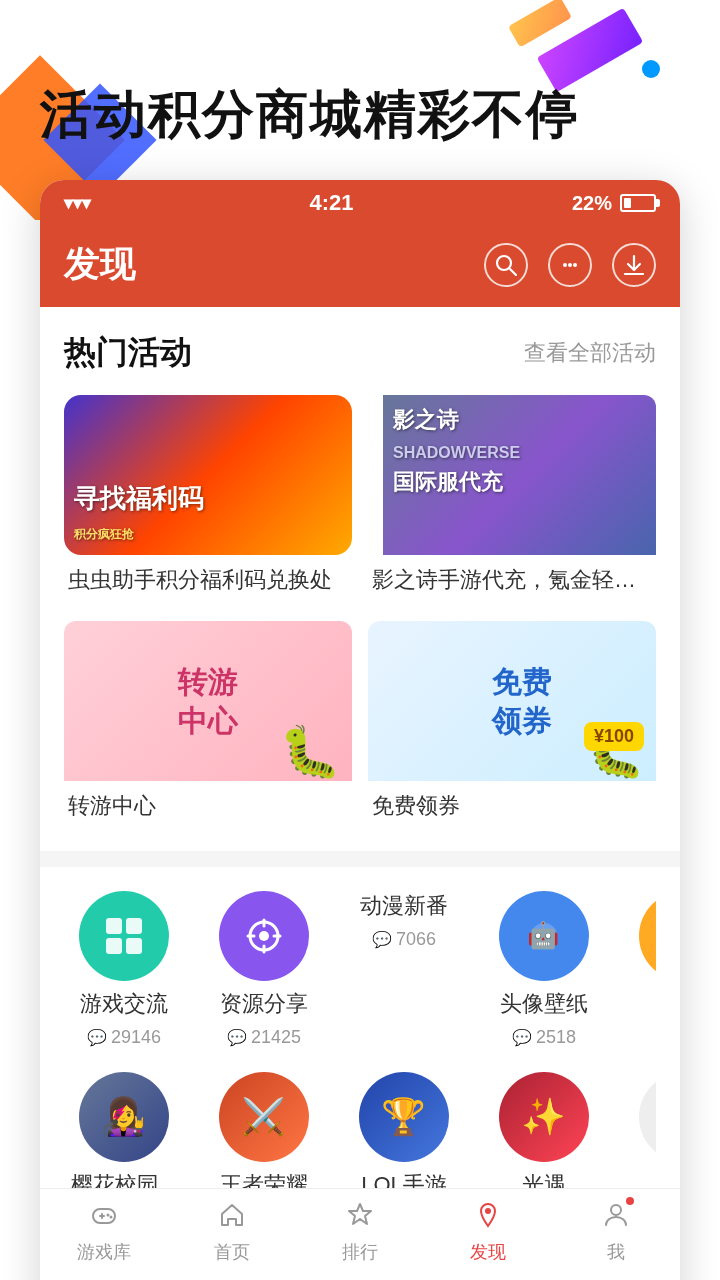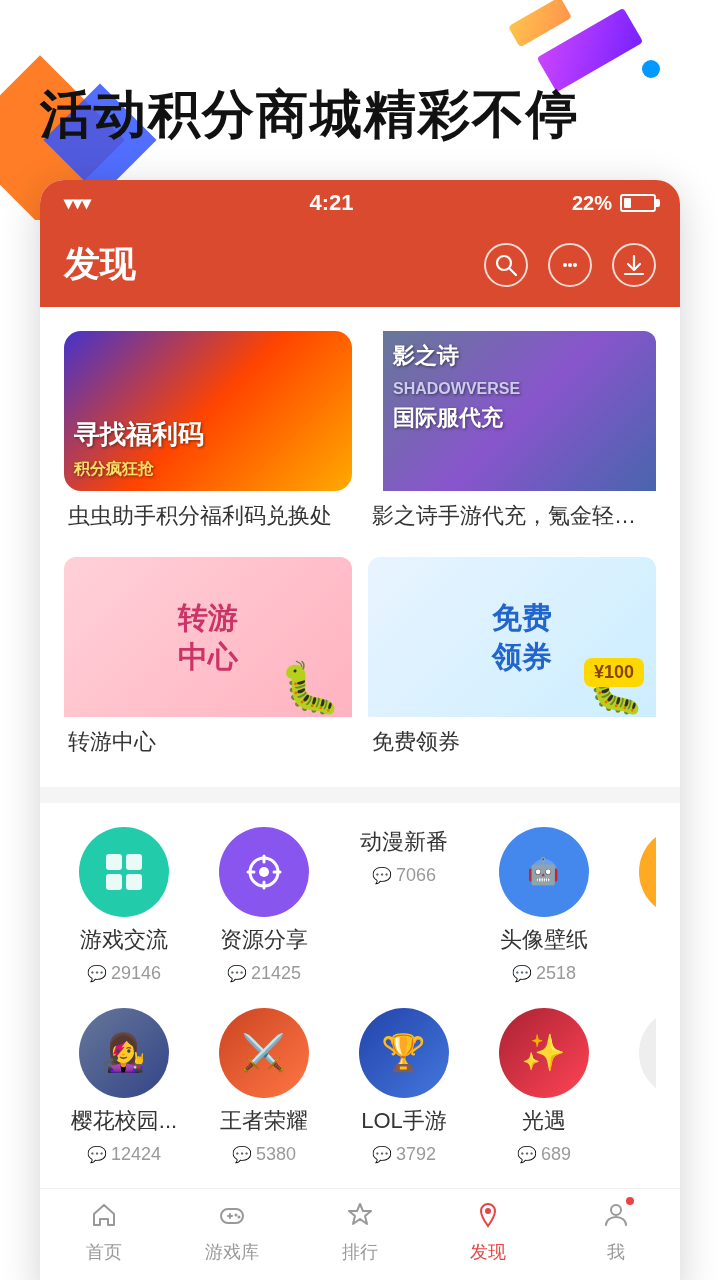--- a/index.html
+++ b/index.html
@@ -210,21 +210,21 @@
       position: absolute;
       bottom: 10px;
       left: 10px;
       font-size: 26px;
       font-weight: 900;
       color: #fff;
       text-shadow: 1px 1px 3px rgba(0,0,0,0.5);
       line-height: 1.2;
     }
     .card-img-1 .sub-text {
-      font-size: 16px;
+      font-size: 12px;
       color: #FFE066;
     }
     .card-img-2 {
       background: linear-gradient(135deg, #667799 0%, #8855CC 50%, #4466AA 100%);
       position: relative;
       overflow: hidden;
       margin-left: 15px;
     }
     .card-img-2 .card-text {
       position: absolute;
@@ -444,20 +444,24 @@
           <polyline points="5,10 11,16 17,10" stroke="white" stroke-width="2.2" stroke-linecap="round" stroke-linejoin="round" fill="none"></polyline>
           <line x1="2" y1="20" x2="20" y2="20" stroke="white" stroke-width="2.2" stroke-linecap="round"></line>
         </svg>
       </div>
     </div>
   </div>
 
   <div class="content">
 
     <div class="section">
+      <div class="section-header">
+        <span class="section-title">热门活动</span>
+        <span class="section-link">查看全部活动</span>
+      </div>
 
       <div class="activity-grid">
 
         <div class="activity-card">
           <div class="card-img card-img-1">
             <div class="card-text">
               寻找福利码<br><span class="sub-text">积分疯狂抢</span>
             </div>
           </div>
           <div class="card-desc">虫虫助手积分福利码兑换处</div>
@@ -614,45 +618,45 @@
 
         </div>
       </div>
 
     </div>
   </div>
 
 </div>
 
 <div class="bottom-nav">
-  <div class="nav-item">
-    <span class="nav-icon">
-      <svg width="28" height="28" viewBox="0 0 28 28" fill="none">
-        <path d="M4 13L14 4L24 13V24H18V18H10V24H4V13Z" stroke="#999" stroke-width="2" fill="none" stroke-linejoin="round"></path>
-      </svg>
-    </span>
-    <span class="nav-label">首页</span>
-  </div>
-
   <div class="nav-item">
     <span class="nav-icon">
       <svg width="28" height="28" viewBox="0 0 28 28" fill="none">
         <rect x="3" y="8" width="22" height="14" rx="7" stroke="#999" stroke-width="2" fill="none"></rect>
         <line x1="10" y1="15" x2="14" y2="15" stroke="#999" stroke-width="2" stroke-linecap="round"></line>
         <line x1="12" y1="13" x2="12" y2="17" stroke="#999" stroke-width="2" stroke-linecap="round"></line>
         <circle cx="18" cy="14" r="1.5" fill="#999"></circle>
         <circle cx="21" cy="16" r="1.5" fill="#999"></circle>
       </svg>
     </span>
     <span class="nav-label">游戏库</span>
   </div>
 
   <div class="nav-item">
     <span class="nav-icon">
       <svg width="28" height="28" viewBox="0 0 28 28" fill="none">
+        <path d="M4 13L14 4L24 13V24H18V18H10V24H4V13Z" stroke="#999" stroke-width="2" fill="none" stroke-linejoin="round"></path>
+      </svg>
+    </span>
+    <span class="nav-label">首页</span>
+  </div>
+
+  <div class="nav-item">
+    <span class="nav-icon">
+      <svg width="28" height="28" viewBox="0 0 28 28" fill="none">
         <polygon points="14,3 17,10 25,10 19,15 21,23 14,18 7,23 9,15 3,10 11,10" stroke="#999" stroke-width="2" fill="none" stroke-linejoin="round"></polygon>
       </svg>
     </span>
     <span class="nav-label">排行</span>
   </div>
 
   <div class="nav-item">
     <div class="nav-icon-wrap">
       <span class="nav-icon active">
         <svg width="28" height="28" viewBox="0 0 28 28" fill="none">

